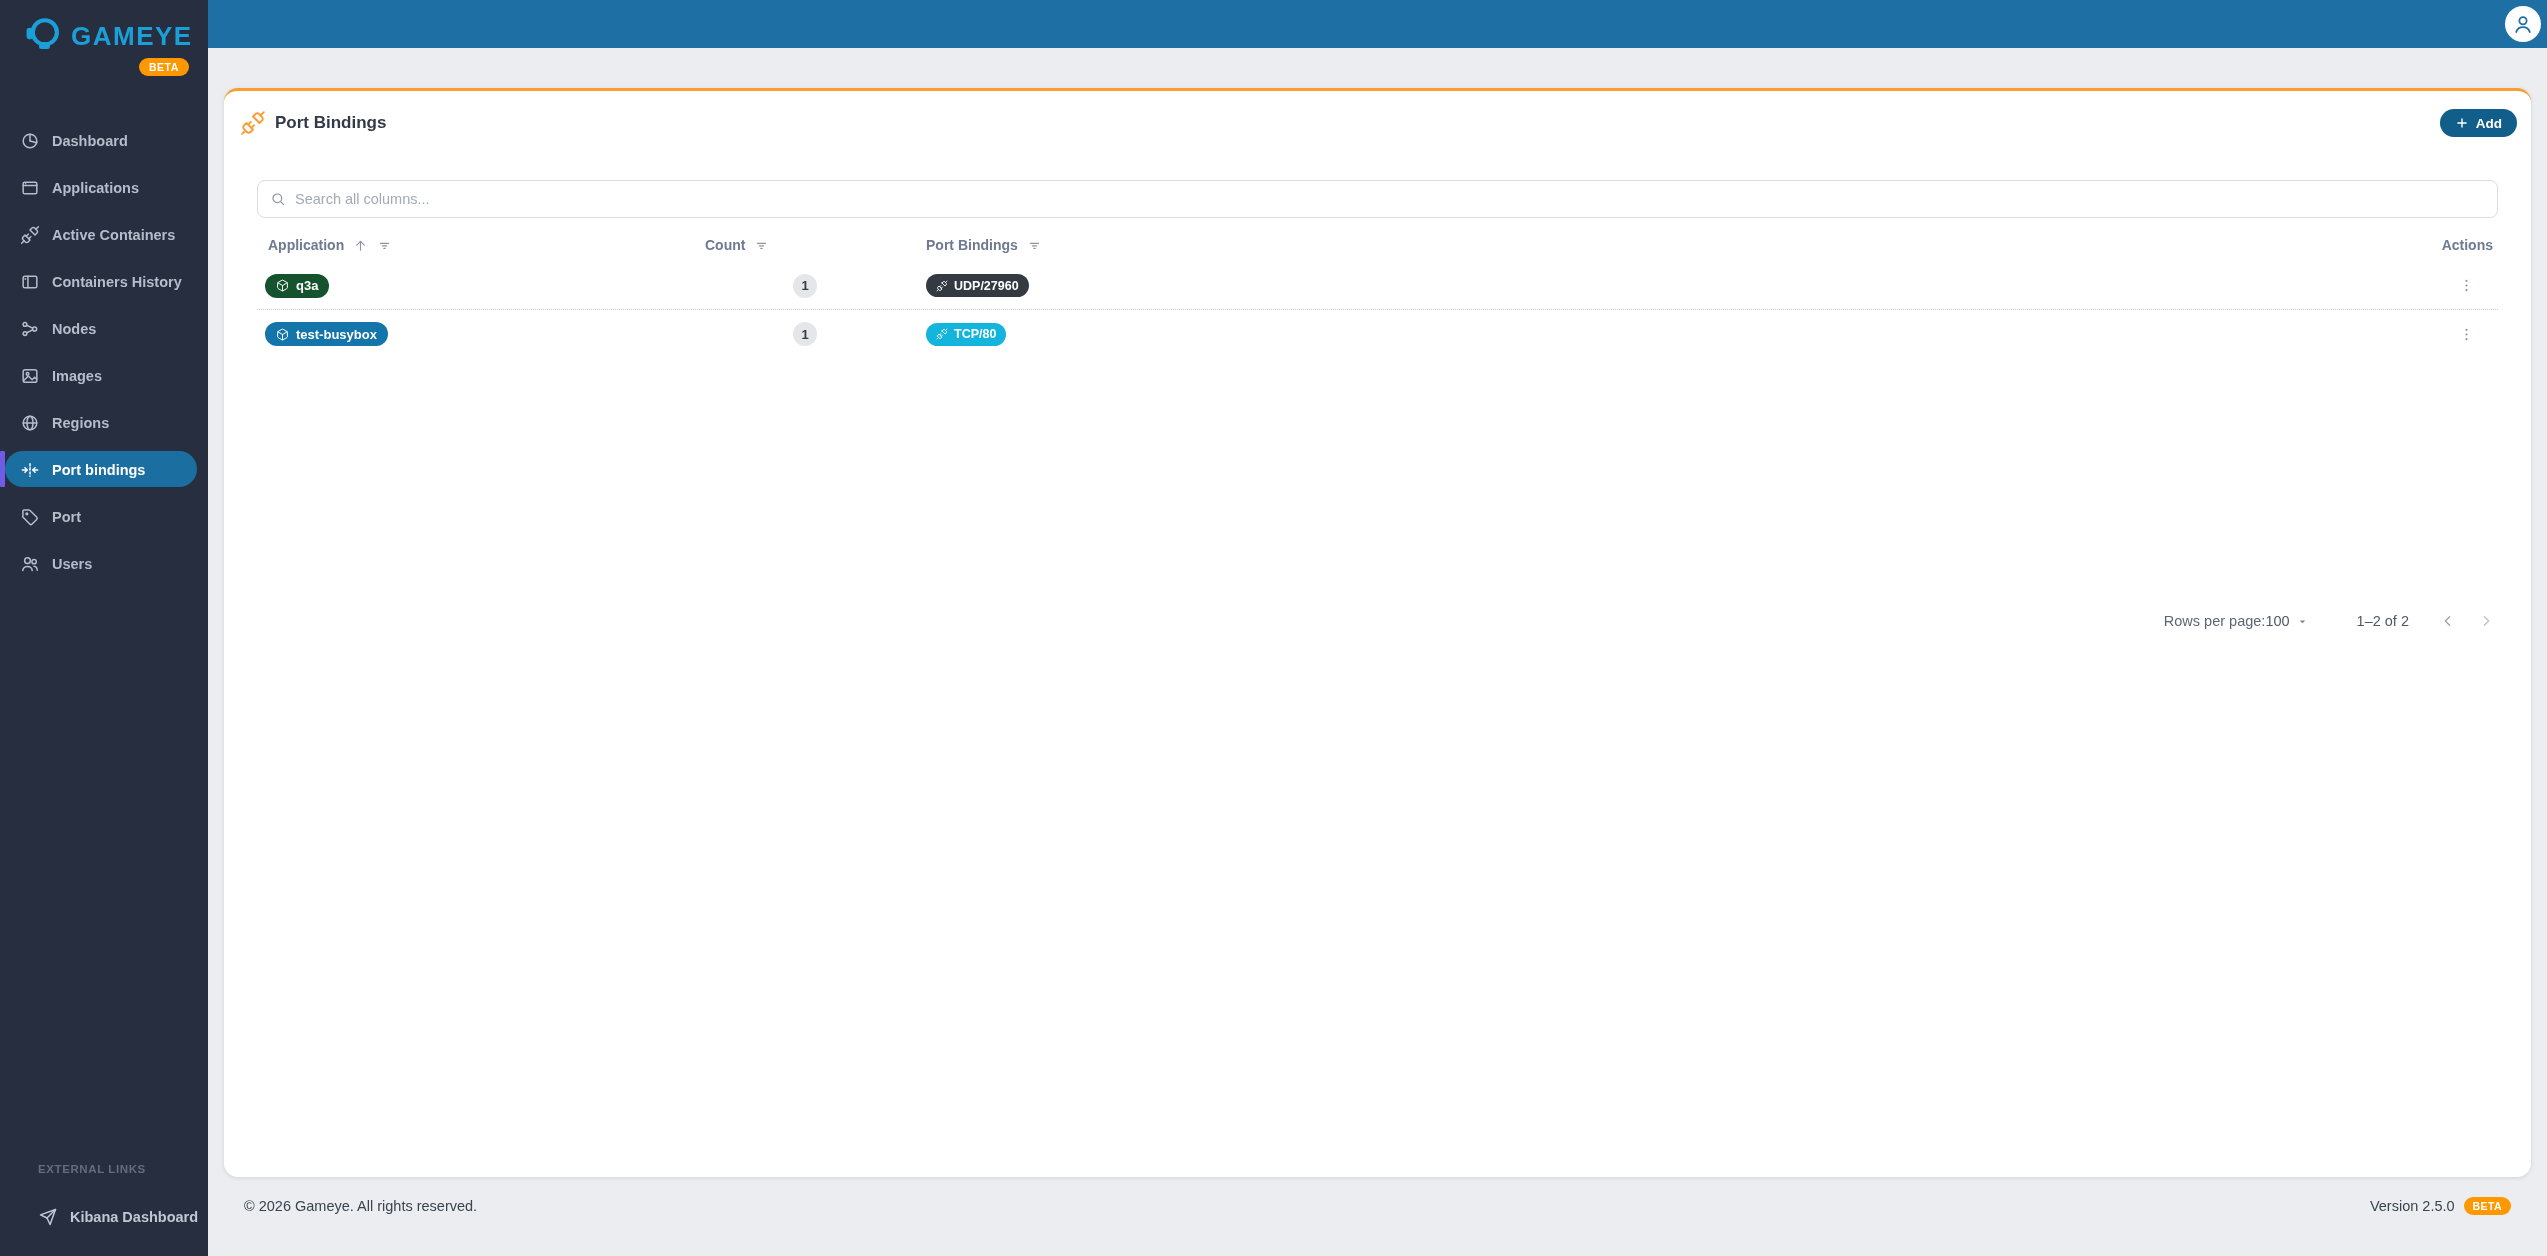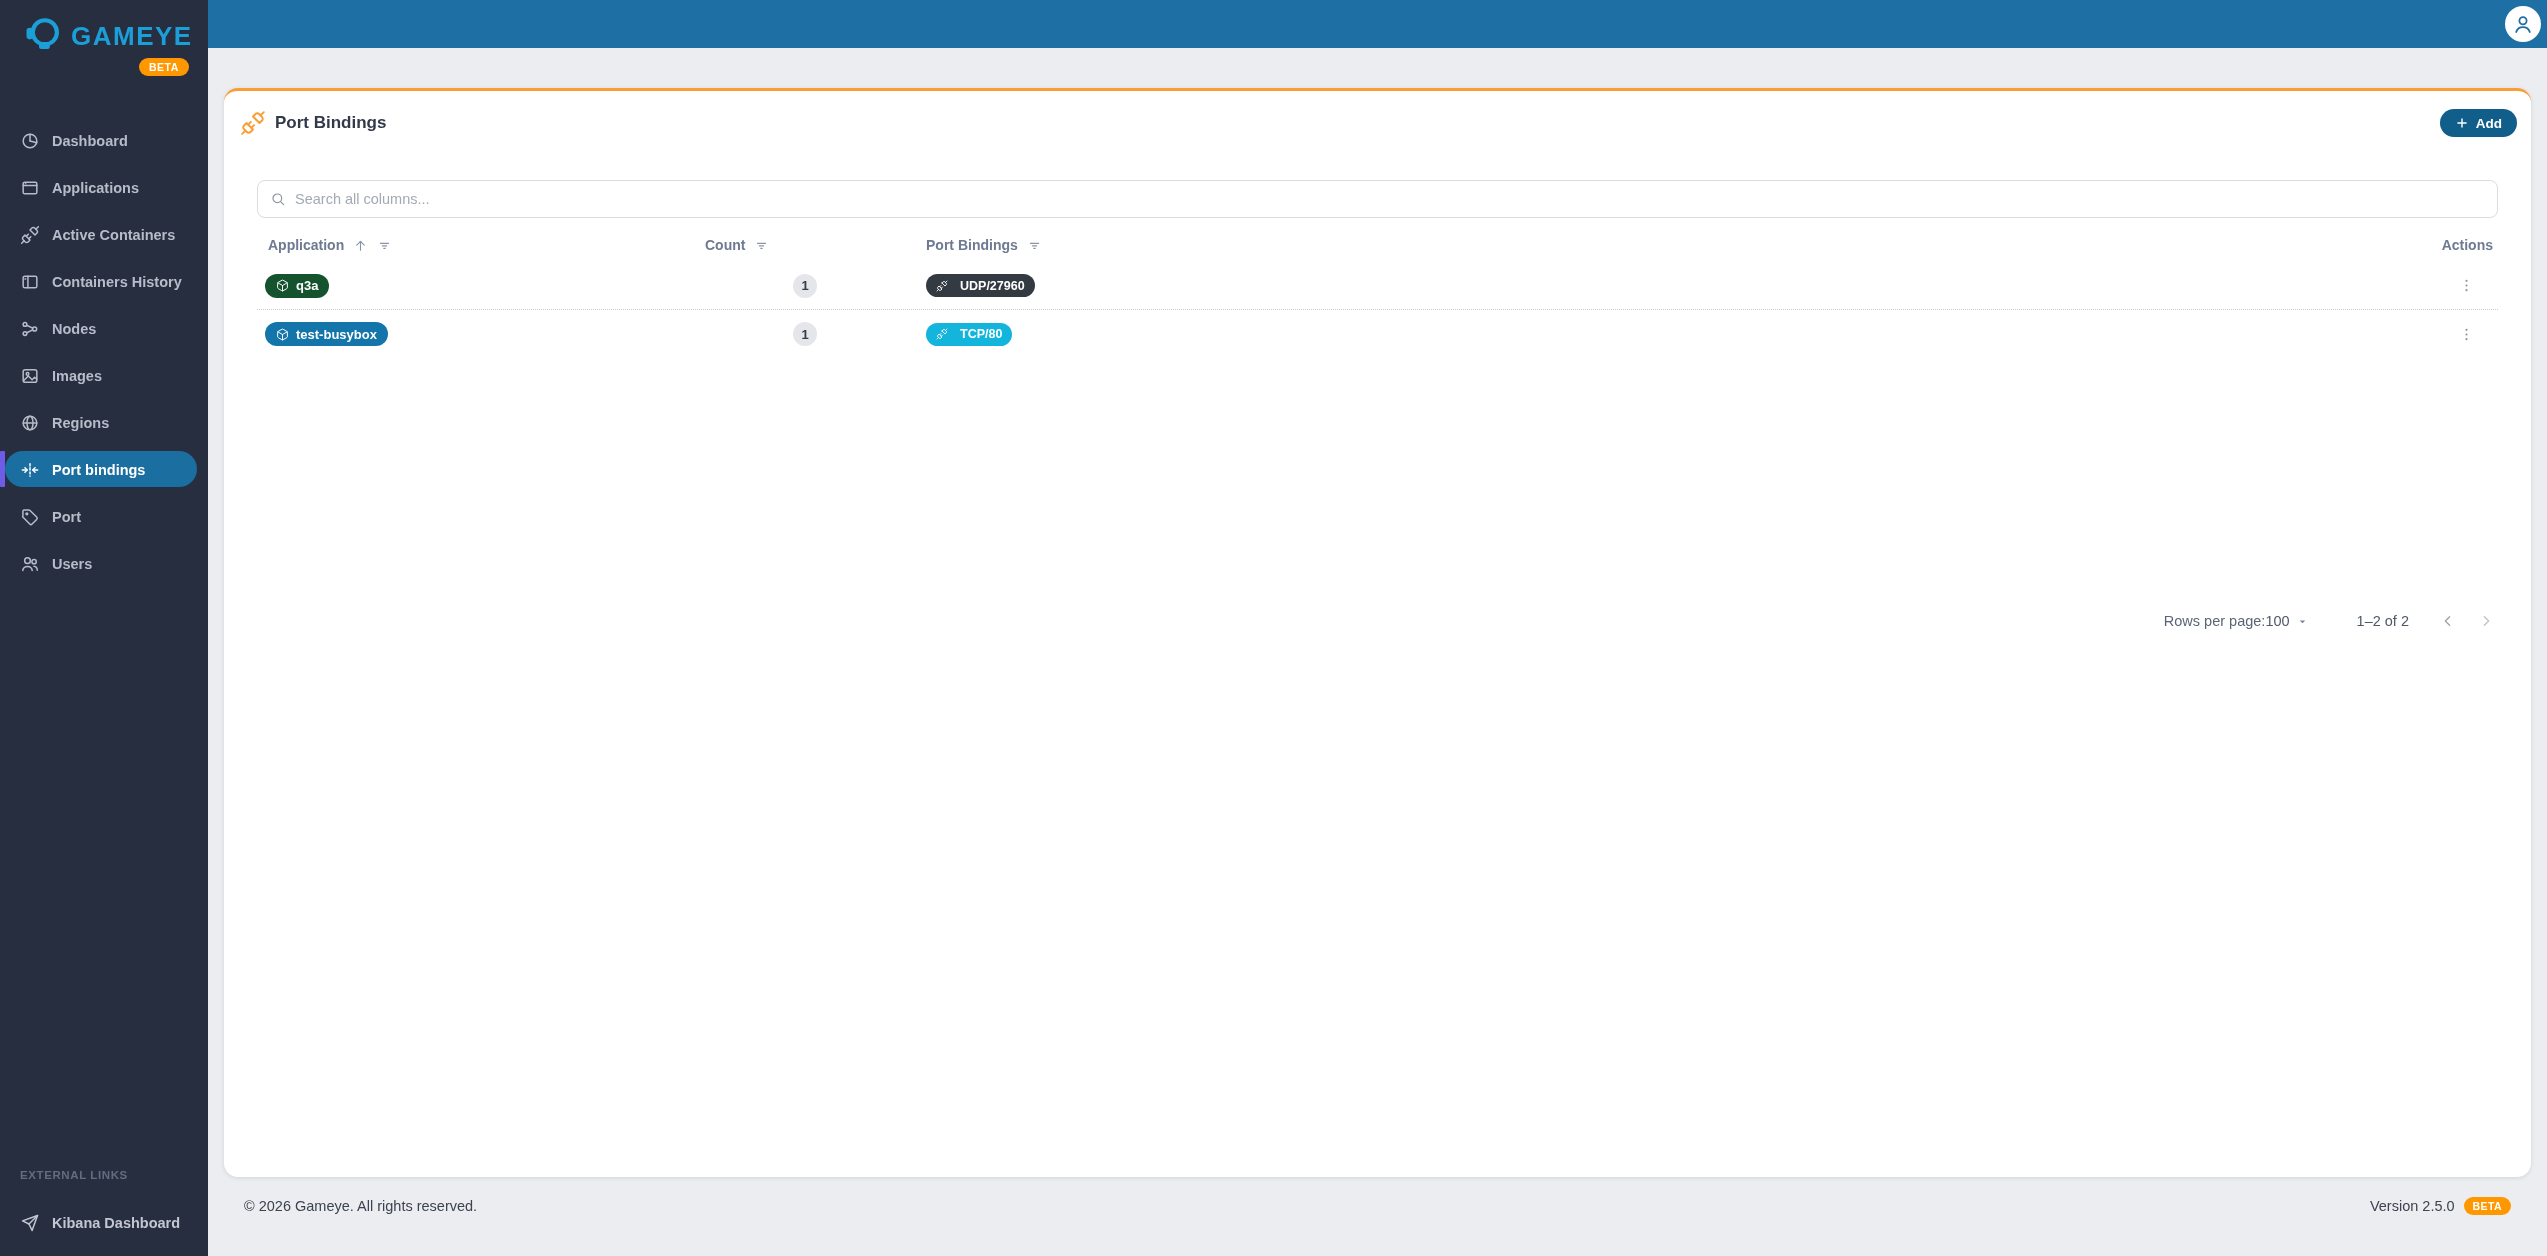--- a/index.html
+++ b/index.html
@@ -18,21 +18,21 @@
   .nav-item { position:relative; height:47px; display:flex; align-items:center; padding-left:20px;
     color:#b6bcc8; font-size:14.5px; font-weight:600; cursor:pointer; }
   .nav-item .ic { width:20px; height:20px; margin-right:12px; flex-shrink:0; z-index:1; }
   .nav-item span { z-index:1; }
   .nav-item.active { color:#ffffff; font-weight:bold; }
   .nav-item.active .pill { position:absolute; left:5px; right:11px; top:5px; bottom:6px;
     background:#1b6fa0; border-radius:18px; }
   .nav-item.active .accent { position:absolute; left:0; top:5px; bottom:6px; width:5px;
     background:#6e5be6; border-radius:1px; }
   .side-spacer { flex:1; }
-  .side-bottom { padding:0 0 11px 0; }
+  .side-bottom { padding:0 0 17px 0;margin-left:18px; }
   .ext-header { color:#646c7e; font-size:11.5px; font-weight:bold; letter-spacing:.6px;
     padding-left:20px; margin-bottom:20px; }
   .ext-item { height:44px; display:flex; align-items:center; padding-left:20px; color:#c2c7d1;
     font-size:14.5px; font-weight:600; cursor:pointer; }
   .ext-item .ic { width:20px; height:20px; margin-right:12px; }
 
   
   .main { flex:1; display:flex; flex-direction:column; min-width:0; }
   .topbar { height:48px; background:#1d6fa4; display:flex; align-items:center; justify-content:flex-end;
     padding-right:6px; flex-shrink:0; }
@@ -72,21 +72,21 @@
   .thead .col-actions { padding-right:5px; }
   .hdr-icons { display:flex; align-items:center; gap:9px; margin-left:9px; color:#8a93a5; }
   .hdr-icons svg { width:15px; height:15px; }
 
   .app-badge { display:flex; align-items:center; gap:7px; height:24px; padding:0 11px;
     border-radius:12px; color:#fff; font-size:13px; font-weight:bold; }
   .app-badge svg { width:13px; height:13px; }
   .count-badge { min-width:24px; height:24px; border-radius:12px; background:#e4e6ea; color:#343b49;
     font-size:13px; font-weight:bold; display:flex; align-items:center; justify-content:center;
     padding:0 6px; margin-left:88px; }
-  .bind-badge { display:flex; align-items:center; gap:12px; height:23px; padding:2px 10px;
+  .bind-badge { display:flex; align-items:center; gap:6px; height:23px; padding:2px 10px;
     border-radius:12px; color:#fff; font-size:12.5px; font-weight:bold; }
   .bind-badge svg { width:12px; height:12px; }
   .kebab { width:28px; height:28px; margin-right:18px; display:flex; align-items:center;
     justify-content:center; color:#8b93a3; cursor:pointer; }
   .kebab svg { width:17px; height:17px; }
 
   .tbl-spacer { height:243px; }
   .pagination { display:flex; align-items:center; justify-content:flex-end; height:40px;
     padding-right:31px; color:#4e5968; font-size:14.5px; }
   .rpp-label { color:#5a6575; }

